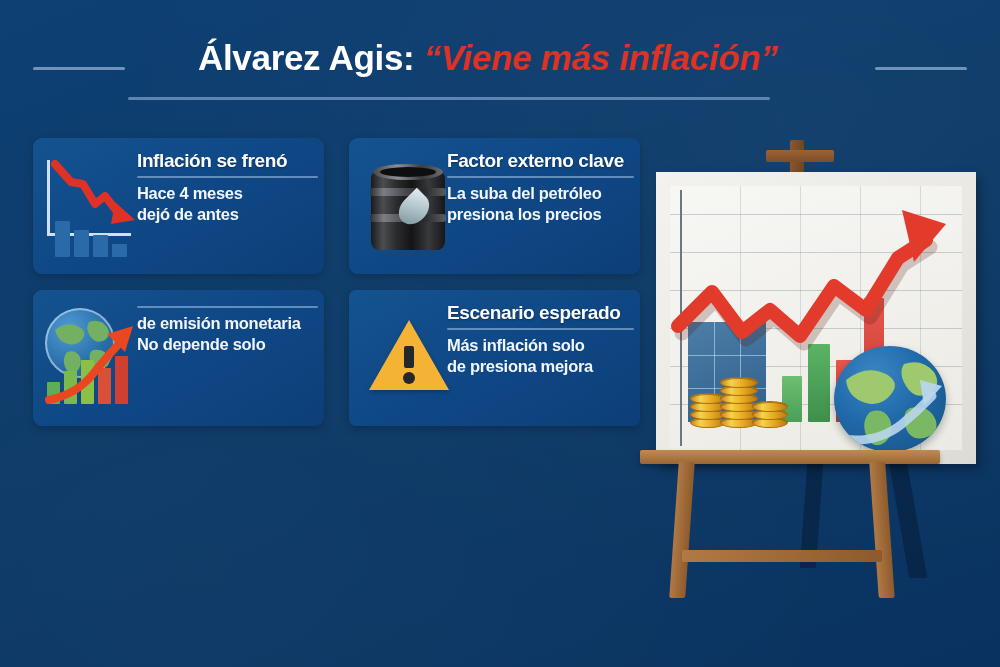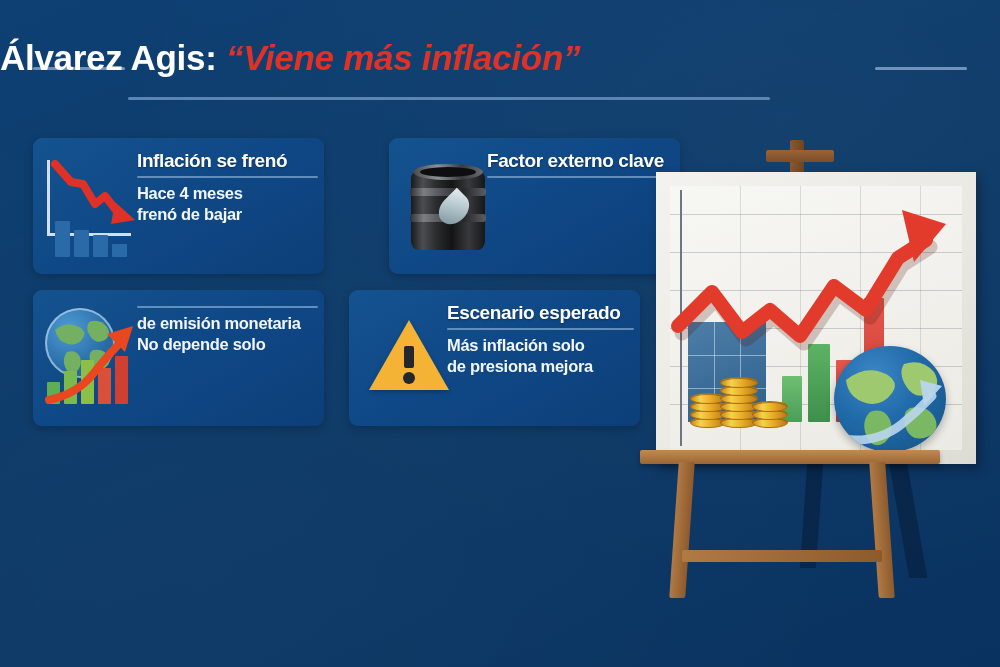--- a/index.html
+++ b/index.html
@@ -13,21 +13,21 @@
     position:absolute; inset:0;
     background:
       radial-gradient(ellipse at 20% 85%, rgba(255,255,255,0.022), rgba(0,0,0,0) 60%),
       radial-gradient(ellipse at 78% 18%, rgba(255,255,255,0.03), rgba(0,0,0,0) 62%),
       linear-gradient(160deg,#0e4074 0%,#0c3a68 45%,#0a3260 100%);
   }
 
   
   .header { position:absolute; left:0; top:38px; width:1000px; height:72px; }
   .hl-title {
-    position:absolute; left:0; top:0; width:976px; 
+    position:absolute; left:0; top:0; width:976px; text-align:center;
     font-size:35px; font-weight:bold; letter-spacing:-0.3px;
     white-space:nowrap;
   }
   .hl-title .part-a { color:#ffffff; font-style:normal; }
   .hl-title .part-b { color:#e03127; font-style:italic; }
   .rule-side {
     position:absolute; top:29px; height:3px; background:#6f93bd; border-radius:2px;
   }
   .rule-left  { left:33px;  width:92px; }
   .rule-right { right:33px; width:92px; }
@@ -38,23 +38,23 @@
 
   
   .cards { position:absolute; left:33px; top:138px; width:607px; height:288px;padding-left:24px; }
   .card {
     position:absolute; width:291px; height:136px; border-radius:9px;
     background:linear-gradient(150deg,#14538f 0%,#0f4785 52%,#0c3f79 100%);
     box-shadow:0 3px 8px rgba(0,0,0,0.22);
     overflow:hidden;
   }
   .card.c1 { left:0;     top:0; }
-  .card.c2 { left:316px; top:0;   width:291px;margin-left:40px; }
+  .card.c2 { left:316px; top:0;   width:291px; }
   .card.c3 { left:0;     top:152px; }
-  .card.c4 { left:316px; top:152px; width:291px; }
+  .card.c4 { left:316px; top:152px; width:291px;border-radius:7px; }
 
   .card-ico { position:absolute; left:8px; top:14px; width:108px; height:108px; }
   .card-txt { position:absolute; left:104px; top:12px; right:6px; }
   .card.c2 .card-txt, .card.c4 .card-txt { left:98px; }
   .card-h {
     color:#ffffff; font-size:19px; font-weight:bold; letter-spacing:-0.4px;
     white-space:nowrap; text-shadow:0 1px 2px rgba(0,0,0,.35);
   }
   .card-sep { margin:4px 0 5px 0; height:2px; background:#7ea4cd; opacity:.75; border-radius:2px; }
   .card-b { color:#f2f6fb; font-size:16.5px; font-weight:bold; line-height:1.3; letter-spacing:-0.3px; }
@@ -157,39 +157,43 @@
         <svg width="108" height="108" style="position:absolute;left:0;top:0;">
           <polyline points="14,12 30,30 42,32 54,52 64,44 78,62" fill="none" stroke="#e03127" stroke-width="8" stroke-linejoin="round" stroke-linecap="round"></polyline>
           <polygon points="74,50 94,68 70,72" fill="#e03127"></polygon>
         </svg>
       </div>
       <div class="card-txt">
         <div class="card-h">Inflación se frenó</div>
         <div class="card-sep"></div>
         <div class="card-b">
           <span>Hace 4 meses</span>
-          <span>frenó de bajar</span>
+          <span>dejó de antes</span>
         </div>
       </div>
     </div>
 
     <div class="card c2">
       <div class="card-ico">
         <div class="barrel">
           <div class="barrel-body"></div>
           <div class="barrel-rib" style="top:26px;"></div>
           <div class="barrel-rib" style="top:52px;"></div>
           <div class="barrel-top"></div>
           <div class="barrel-top-in"></div>
           <div class="drop"></div>
         </div>
       </div>
       <div class="card-txt">
         <div class="card-h">Factor externo clave</div>
         <div class="card-sep"></div>
+        <div class="card-b">
+          <span>La suba del petróleo</span>
+          <span>presiona los precios</span>
+        </div>
       </div>
     </div>
 
     <div class="card c3">
       <div class="card-ico">
         <div class="globe-s">
           <svg width="70" height="70" style="position:absolute;left:0;top:0;">
             <path d="M10,22 q12,-9 24,-3 q8,4 4,11 q-5,8 -15,6 q-10,-2 -13,-14 z" fill="#74b062"></path>
             <path d="M22,44 q9,-3 13,5 q3,9 -4,15 q-7,4 -11,-5 q-3,-9 2,-15 z" fill="#74b062"></path>
             <path d="M44,14 q11,-4 18,5 q5,8 -2,13 q-9,5 -15,-4 q-5,-8 -1,-14 z" fill="#74b062"></path>

